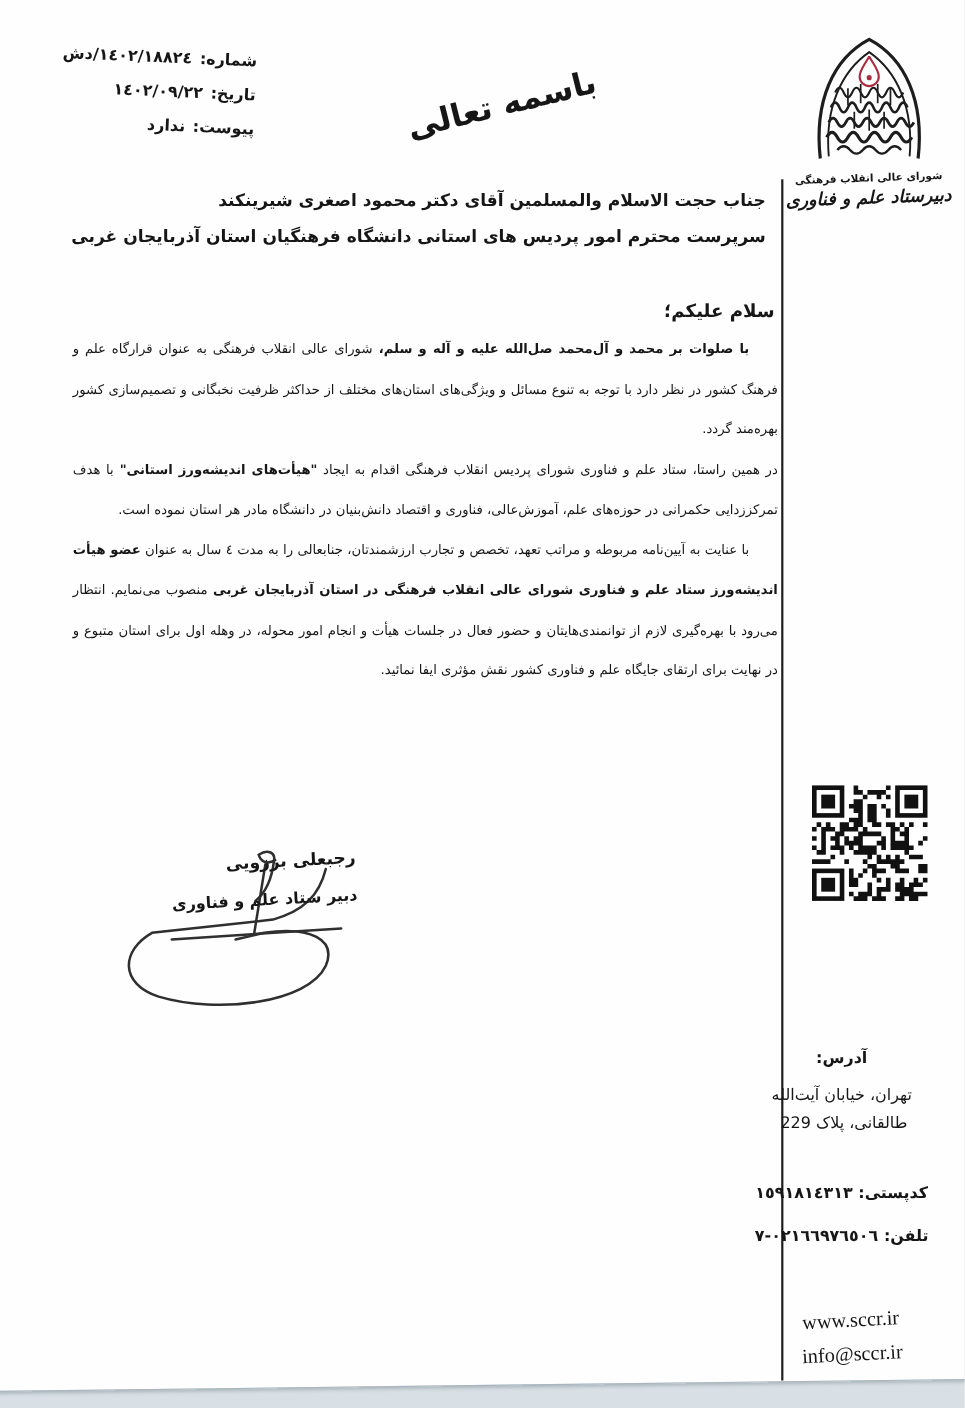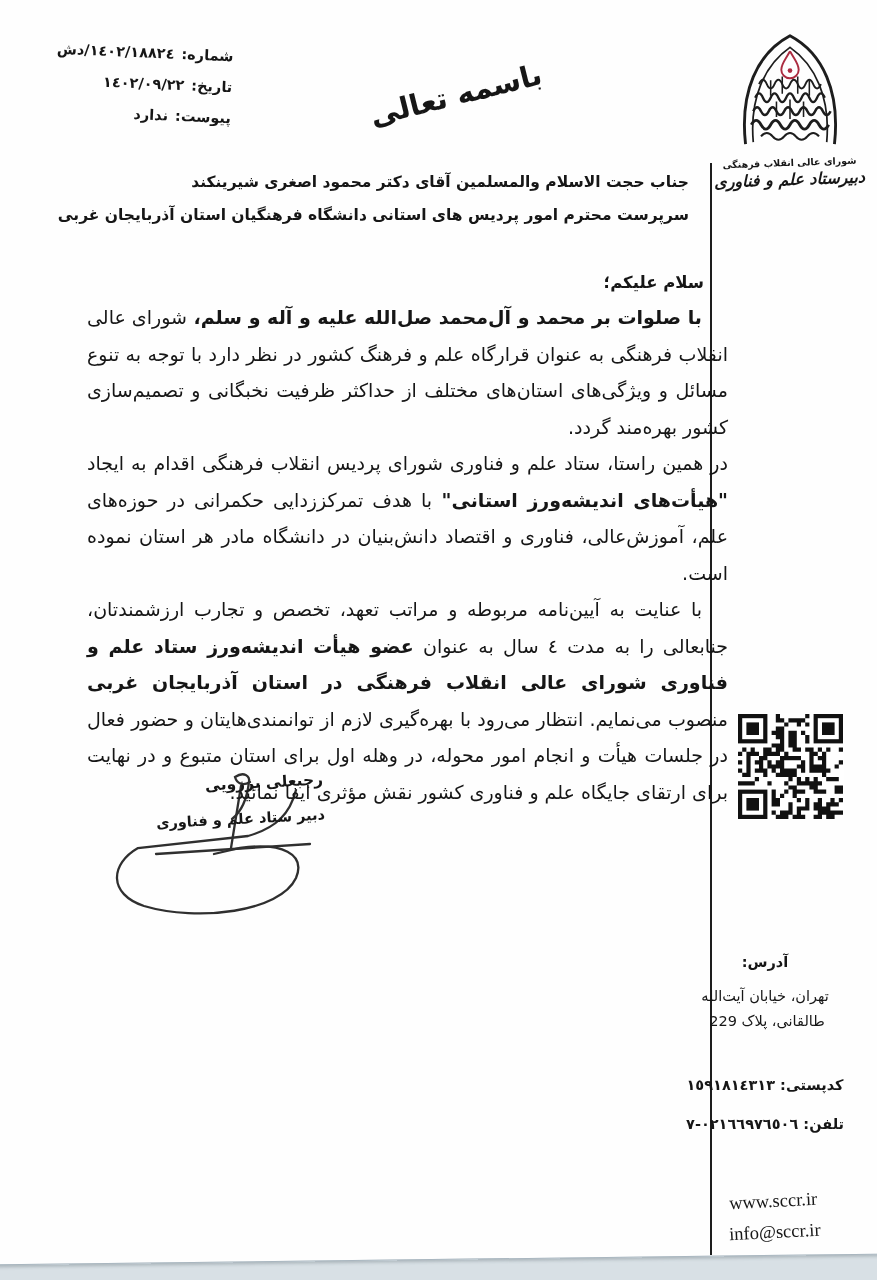--- a/index.html
+++ b/index.html
@@ -21,26 +21,26 @@
            transform:rotate(-14deg);letter-spacing:-1px;white-space:nowrap;}
   
   .logo{position:absolute;left:712px;top:20px;width:155px;text-align:center;}
   .logo svg{display:block;margin:0 auto;}
   .logo .cap1{font-size:9.5px;font-weight:bold;margin-top:1px;transform:rotate(-2deg);}
   .logo .cap2{font-size:16px;font-weight:bold;font-style:italic;margin-top:2px;
               transform:rotate(-2deg);}
   
   .vrule{position:absolute;left:710px;top:163px;width:2px;height:1092px;background:#1d1d1d;}
   
-  .recipient{position:absolute;right:188px;top:166px;text-align:right;font-weight:bold;
+  .recipient{position:absolute;right:181px;top:166px;text-align:right;font-weight:bold;
              font-size:15.5px;line-height:33px;white-space:nowrap;}
   .salutation{position:absolute;right:173px;top:273px;font-size:16.5px;font-weight:bold;}
   
   .letter-body{position:absolute;left:66px;top:299px;width:641px;
-               font-size:19px;line-height:36.5px;text-align:justify;margin-left:21px;}
+               font-size:12px;line-height:36.5px;text-align:justify;}
   .letter-body p{margin:0;}
   .letter-body p.indent{text-indent:26px;}
   
   .sig-block{position:absolute;left:112px;top:776px;width:212px;text-align:right;
              font-weight:bold;transform:rotate(-3deg);}
   .sig-block .sig-name{font-size:15.5px;}
   .sig-block .sig-title{font-size:14.5px;margin-top:18px;}
   .sig-scribble{position:absolute;left:98px;top:766px;}
   
   .qr{position:absolute;left:737px;top:713px;width:107px;height:107px;background:#fff;}

